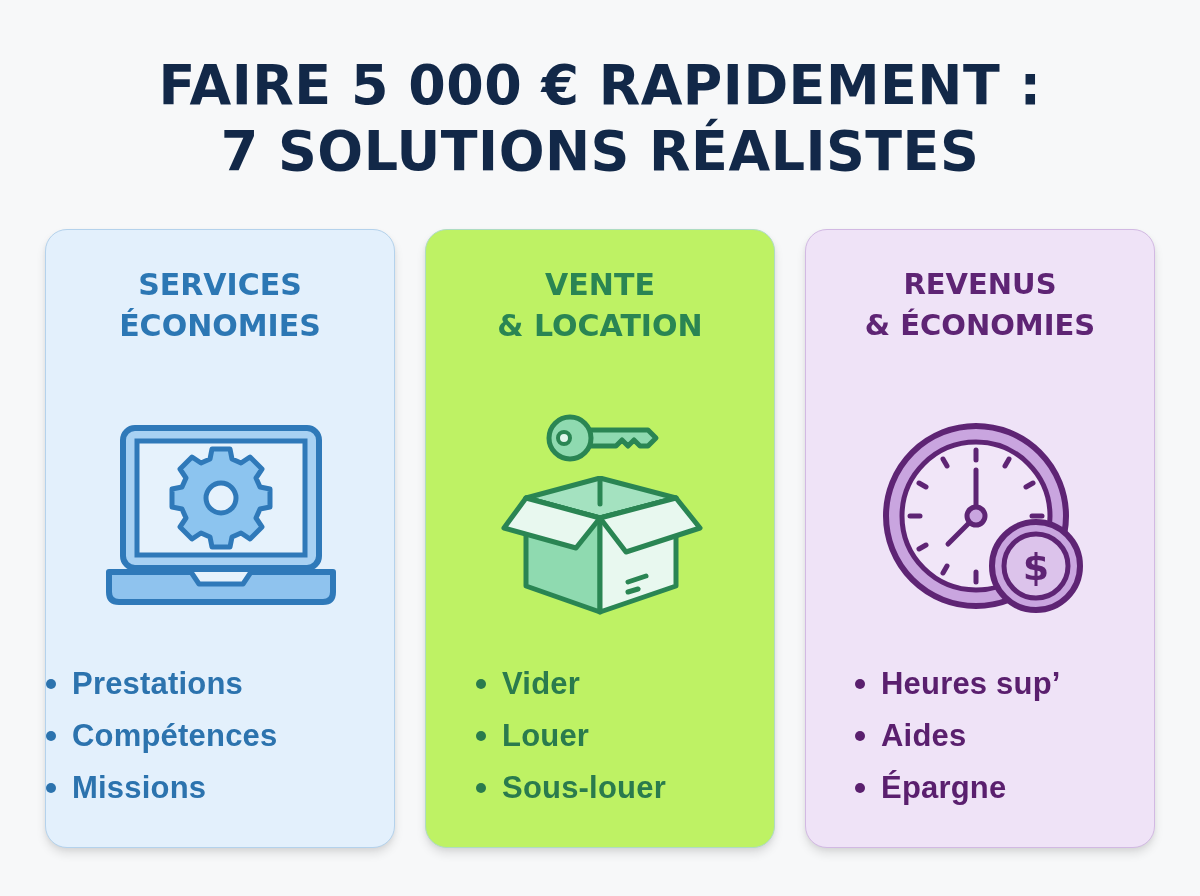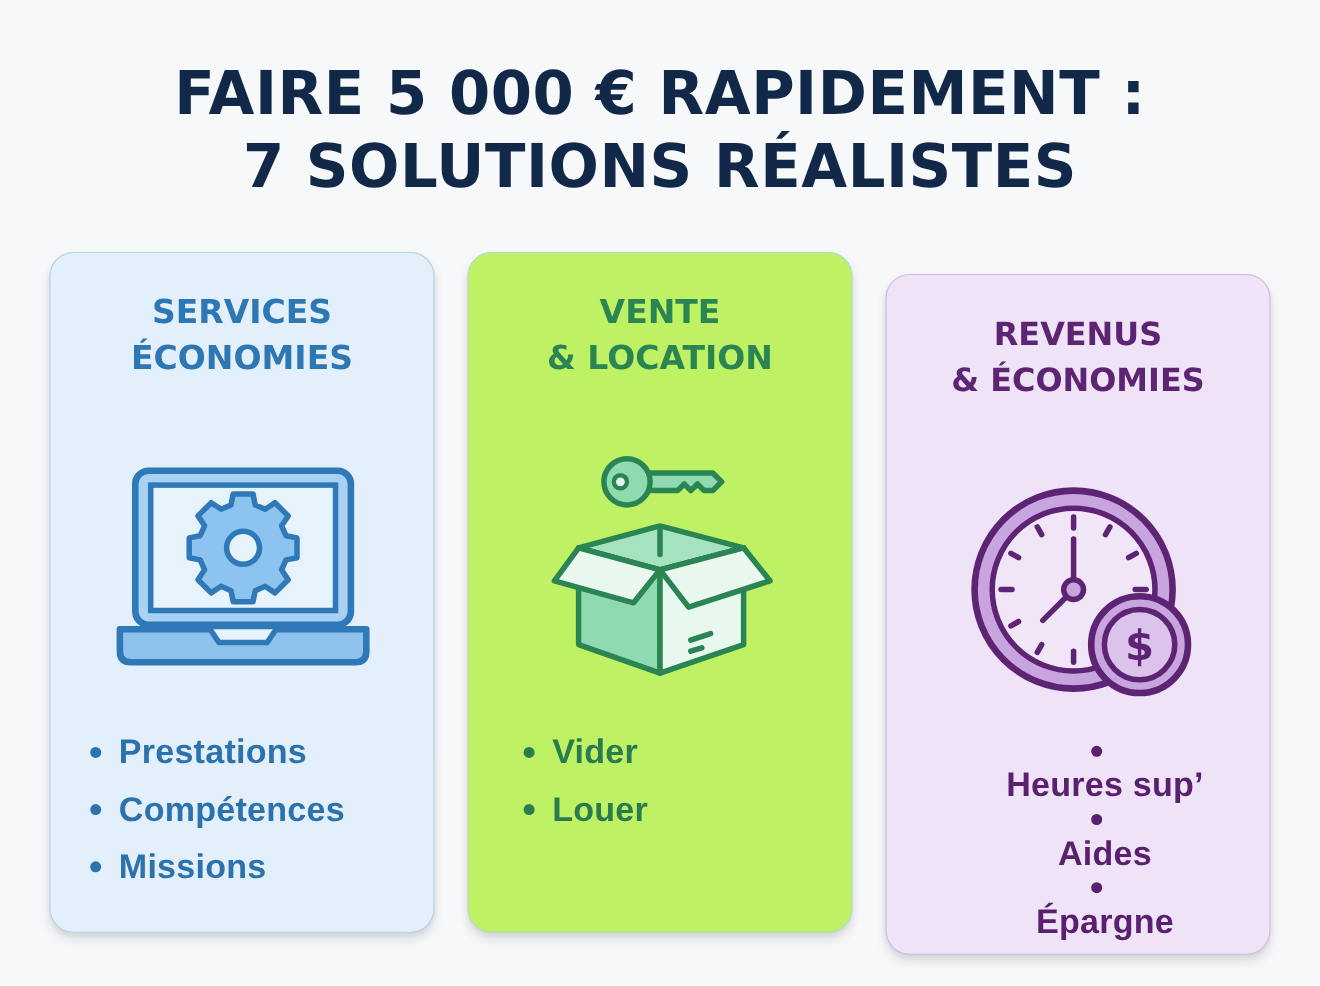--- a/index.html
+++ b/index.html
@@ -18,21 +18,21 @@
     transform: scaleX(0.98);
   }
   .title span { display: block; }
   .card {
     position: absolute; top: 229px; width: 350px; height: 619px;
     border-radius: 22px; border: 1.5px solid;
     box-shadow: 0 6px 10px rgba(0,0,0,0.10), 0 2px 4px rgba(0,0,0,0.05);
   }
   .card.blue { left: 45px; background: #e3f0fc; border-color: #b4d2ec; }
   .card.green { left: 425px; background: #bef264; border-color: #aedcc2; }
-  .card.purple { left: 805px; background: #efe3f7; border-color: #d2b9e3; margin-top: 20px; }
+  .card.purple { left: 805px; background: #efe3f7; border-color: #d2b9e3; }
   .card-title {
     position: absolute; top: 34px; left: 0; width: 100%;
     text-align: center; font-weight: 800; font-size: 30px; line-height: 41px;
     font-family: "DejaVu Sans", sans-serif;
   }
   .card-title span { display: block; }
   .card.purple .card-title { font-size: 29px; }
   .card.purple .card-title .tight { font-size: 26px; letter-spacing: -0.5px; }
   .blue .card-title { color: #2c77b4; }
   .green .card-title { color: #2a8553; }
@@ -45,28 +45,28 @@
   .list li {
     font-weight: 700; font-size: 31px; line-height: 52px;
     font-family: "Liberation Sans", sans-serif;
     letter-spacing: 0.2px;
     display: flex; align-items: center;
   }
   .list li .dot {
     display: inline-block; width: 10px; height: 10px; border-radius: 50%;
     margin-right: 16px; flex: none;
   }
-  .blue .list { padding-left: 36px; }
+  .blue .list { }
   .green .list { padding-left: 50px; text-align: center; }
   .purple .list { padding-left: 49px; }
   .blue .list li { color: #2c73ae; }
   .blue .list .dot { background: #2c73ae; }
   .green .list li { color: #2a7b4d; }
   .green .list .dot { background: #2a7b4d; }
-  .purple .list li { color: #5a1f6e; flex-direction: column; }
+  .purple .list li { color: #5a1f6e; }
   .purple .list .dot { background: #5a1f6e; }
 </style>
 </head>
 <body>
 
 <h1 class="title">
   <span>FAIRE 5 000 € RAPIDEMENT :</span>
   <span>7 SOLUTIONS RÉALISTES</span>
 </h1>
 
@@ -123,20 +123,24 @@
   </svg>
   <ul class="list">
     <li>
         <span class="dot"></span>
         <span>Vider</span>
       </li>
     <li>
         <span class="dot"></span>
         <span>Louer</span>
       </li>
+    <li>
+        <span class="dot"></span>
+        <span>Sous-louer</span>
+      </li>
   </ul>
 </section>
 
 <section class="card purple">
   <h2 class="card-title">
     <span>REVENUS</span>
     <span>&amp; ÉCONOMIES</span>
   </h2>
   <svg class="icon" style="left:68px; top:192px;" width="216" height="198" viewBox="0 0 216 198">
     <circle cx="102" cy="94" r="90" fill="#c9a5df" stroke="#5e2474" stroke-width="6"></circle>

